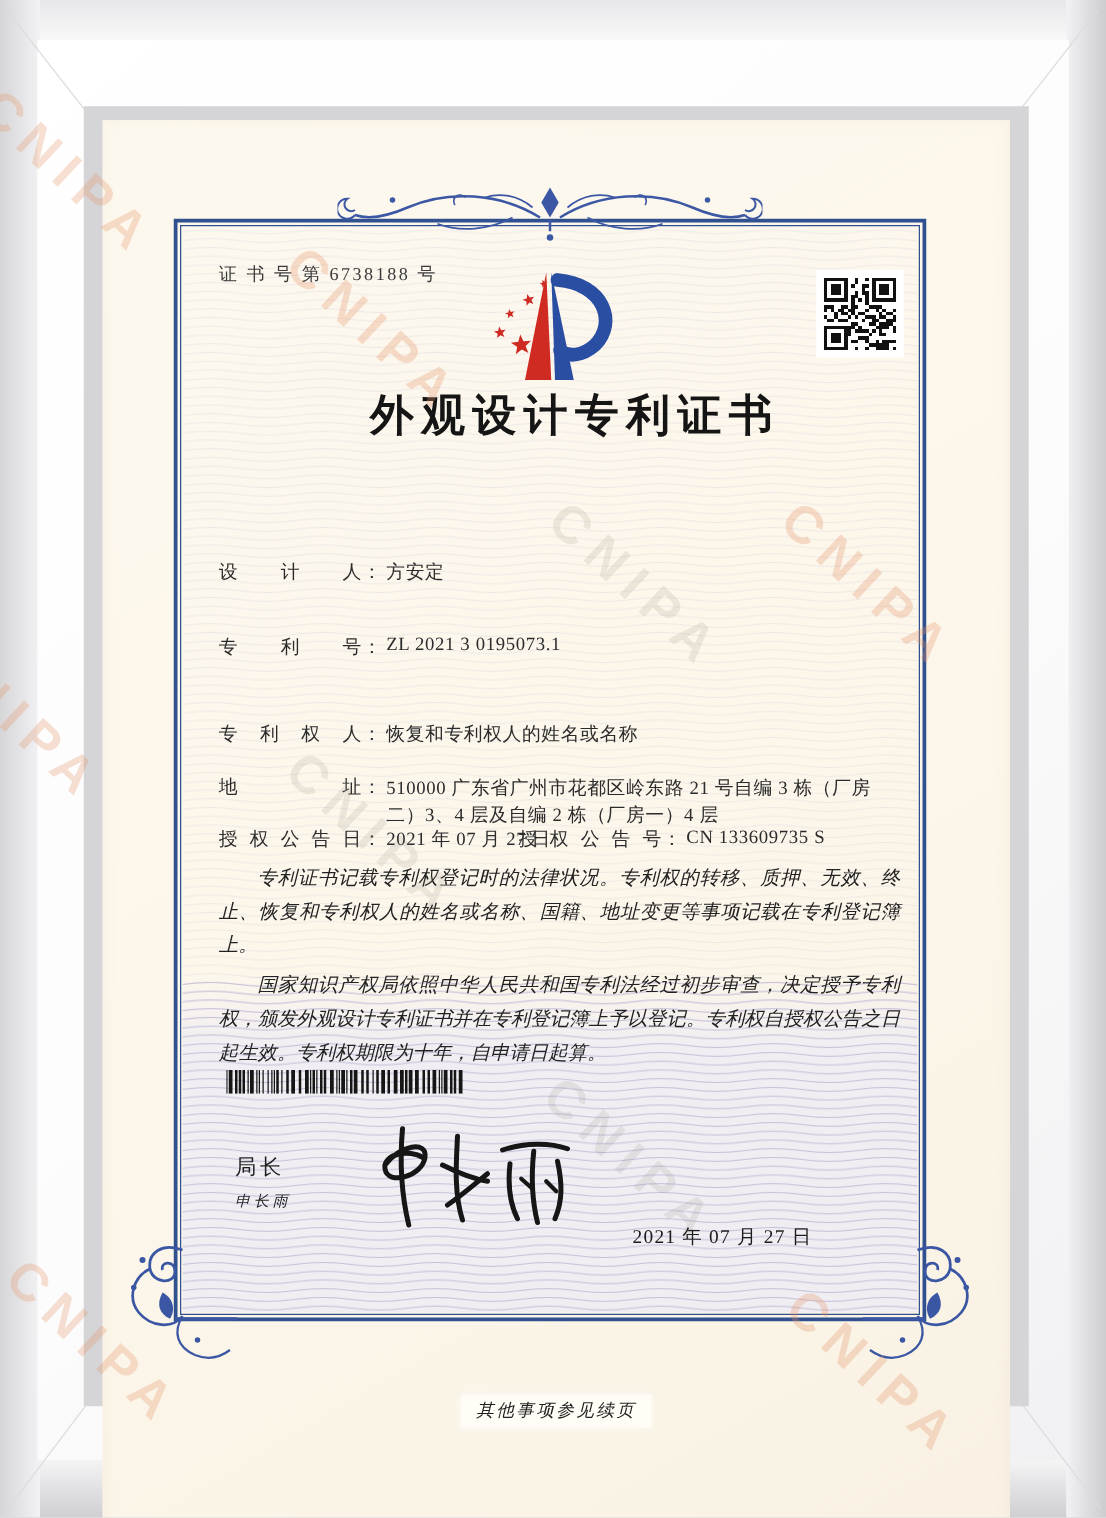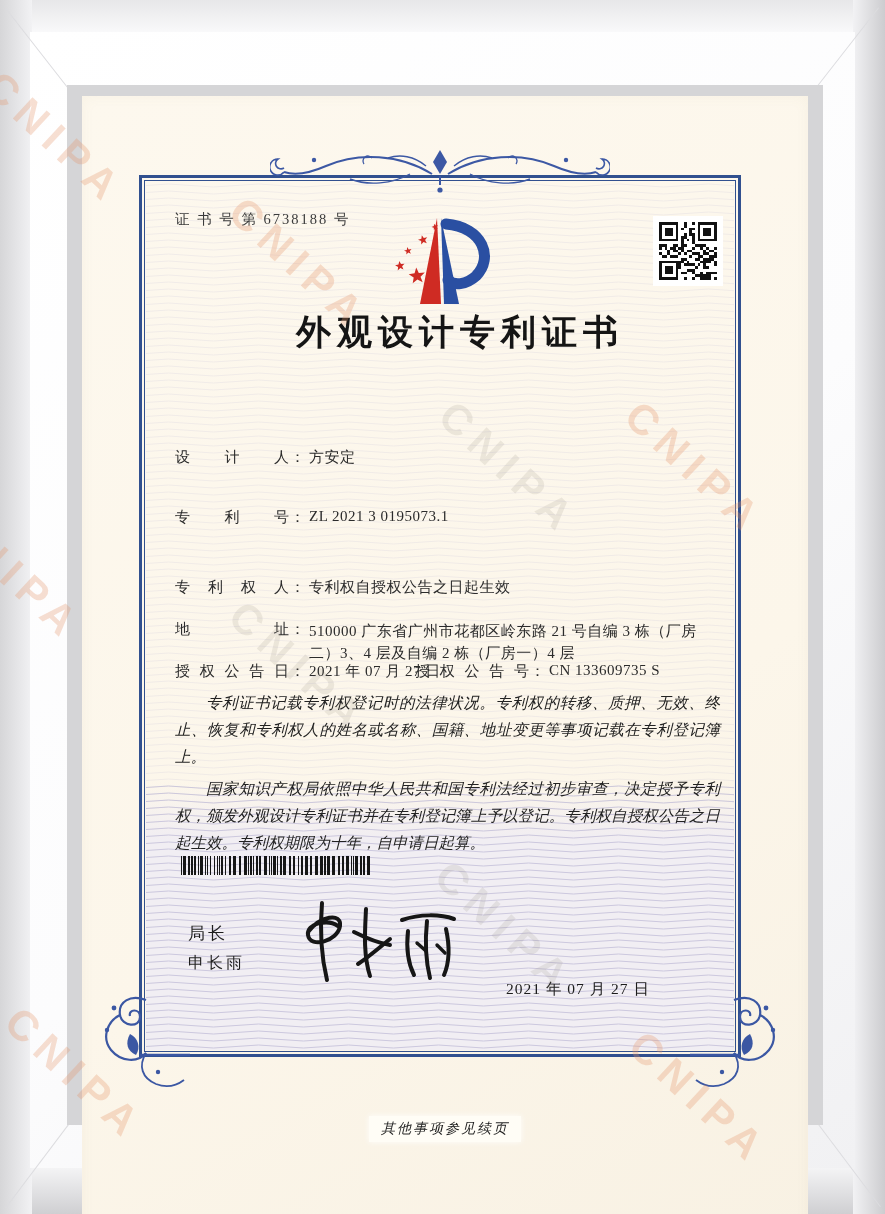--- a/index.html
+++ b/index.html
@@ -52,21 +52,21 @@
   .f-design{top:307px;} .f-designer{top:352px;} .f-patno{top:394px;margin-top:18px;}
   .f-filing{top:437px;} .f-patentee{top:482px;} .f-address{top:524px;} .f-grant{top:566px;}
   .grant-no-group{position:absolute;left:240px;top:0;}
 
   .body-text{position:absolute;left:93px;top:593px;width:545px;font-size:15.5px;line-height:27px;
              color:#222;font-style:italic;text-align:justify;}
   .body-text p{margin:0 0 5px 0;text-indent:2em;}
 
   .barcode{position:absolute;left:99px;top:760px;width:192px;height:19px;}
   .sig-title{position:absolute;left:106px;top:826px;font-size:17px;letter-spacing:3px;color:#1e1e1e;}
-  .sig-name{position:absolute;left:106px;top:857px;font-size:16px;letter-spacing:3px;color:#1e1e1e;}
+  .sig-name{position:absolute;left:106px;top:857px;font-size:12px;letter-spacing:3px;color:#1e1e1e;font-style:italic;}
   .signature{position:absolute;left:196px;top:800px;width:200px;height:92px;}
   .issue-date{position:absolute;left:424px;top:883px;font-size:15.5px;color:#1c1c1c;letter-spacing:1px;}
   .page-info{position:absolute;left:0;right:40px;top:928px;text-align:center;font-size:13px;
              letter-spacing:1px;color:#2e2e2e;}
   .footer-note{position:absolute;left:0;right:0;top:1020px;text-align:center;font-family:Liberation Serif, serif;}
   .footer-note span{display:inline-block;background:#fffdf6;box-shadow:0 0 6px rgba(255,255,255,.9);
              padding:4px 12px;font-size:14px;font-style:italic;letter-spacing:2px;color:#1f1f1f;}
 
   
   .wm{position:absolute;font-family:"Liberation Sans","DejaVu Sans",sans-serif;font-weight:bold;
@@ -397,21 +397,21 @@
 
     <div class="doc-title">外观设计专利证书</div>
 
     <div class="field f-designer">
       <span class="flabel">设计人</span><span class="fcolon">：</span><span class="fvalue">方安定</span>
     </div>
     <div class="field f-patno">
       <span class="flabel">专利号</span><span class="fcolon">：</span><span class="fvalue">ZL 2021 3 0195073.1</span>
     </div>
     <div class="field f-patentee">
-      <span class="flabel">专利权人</span><span class="fcolon">：</span><span class="fvalue">专利权自授权公告之日起生效</span>
+      <span class="flabel">专利权人</span><span class="fcolon">：</span><span class="fvalue">恢复和专利权人的姓名或名称</span>
     </div>
     <div class="field f-address">
       <span class="flabel">地址</span><span class="fcolon">：</span><span class="fvalue wrap">510000 广东省广州市花都区岭东路 21 号自编 3 栋（厂房二）3、4 层及自编 2 栋（厂房一）4 层</span>
     </div>
     <div class="field f-grant">
       <span class="flabel">授权公告日</span><span class="fcolon">：</span><span class="fvalue">2021 年 07 月 27 日</span>
       <span class="grant-no-group">
         <span class="flabel">授权公告号</span><span class="fcolon">：</span><span class="fvalue">CN 133609735 S</span>
       </span>
     </div>

